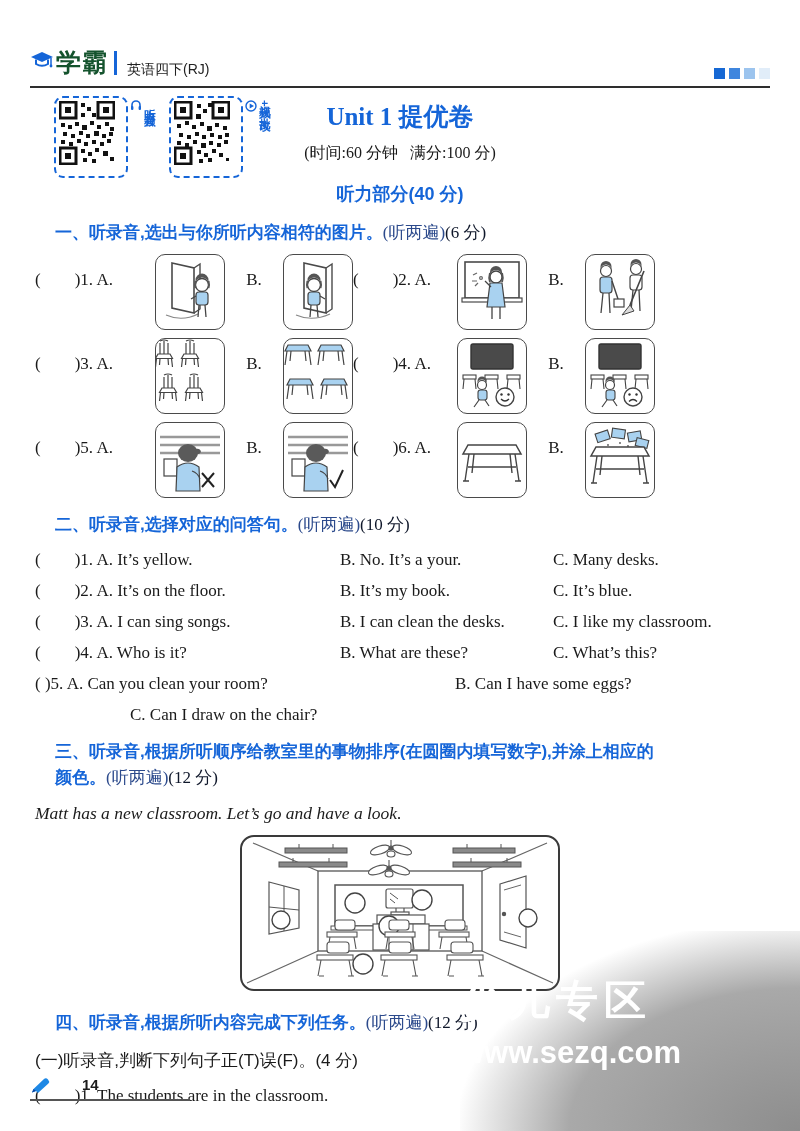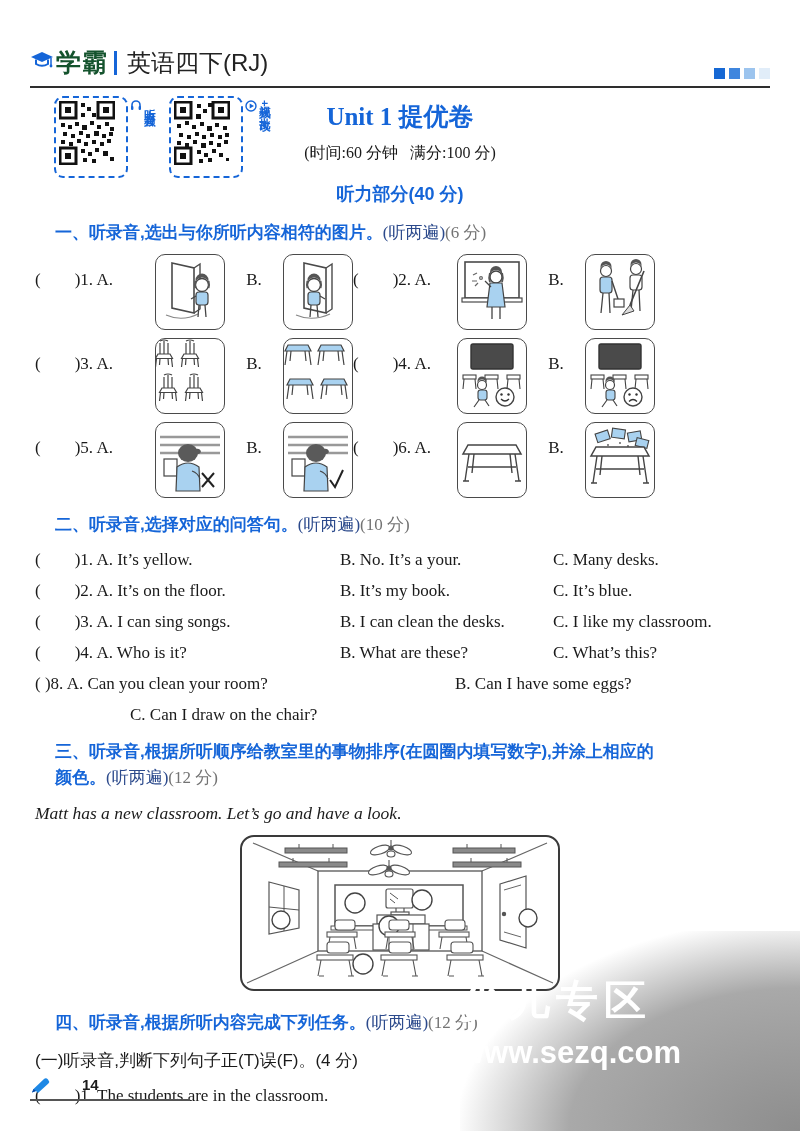--- a/index.html
+++ b/index.html
@@ -5,21 +5,21 @@
   html,body{margin:0;padding:0;background:#fff;}
   .page{position:relative;width:800px;height:1131px;background:#fff;overflow:hidden;
         font-family:"Liberation Serif","DejaVu Serif",serif;color:#1a1a1a;}
   
   .hdr{margin:46px 30px 0 30px;display:flex;align-items:flex-end;
        border-bottom:2px solid #2e2e2e;padding-bottom:7px;}
   .brand{display:flex;align-items:center;font-family:"Liberation Sans","DejaVu Sans",sans-serif;}
   .brand .cap{margin-right:2px;}
   .brand .name{font-size:25px;font-weight:bold;color:#14532d;letter-spacing:1px;}
   .brand .bar{display:inline-block;width:3px;height:24px;background:#1565d8;margin:0 10px 0 6px;}
-  .subject{font-size:24px;font-family:"Liberation Sans","DejaVu Sans",sans-serif;color:#222;}
+  .subject{font-size:14px;font-family:"Liberation Sans","DejaVu Sans",sans-serif;color:#222;}
   .signal{margin-left:auto;display:flex;gap:4px;align-items:center;}
   .signal i{display:block;width:11px;height:11px;}
   
   .qrwrap{position:absolute;left:54px;top:96px;display:flex;gap:12px;}
   .qr{display:flex;align-items:flex-start;}
   .qrbox{width:64px;height:72px;border:2px dashed #1565d8;border-radius:9px;padding:3px;background:#fff;}
   .qrlabel{writing-mode:vertical-rl;font-size:11.5px;font-weight:bold;color:#1565d8;
            font-family:"Liberation Sans","DejaVu Sans",sans-serif;margin-left:2px;letter-spacing:2px;
            display:flex;flex-direction:column;align-items:center;}
   .qrlabel svg{margin-top:3px;}
@@ -28,21 +28,21 @@
   .title{font-size:25px;font-weight:bold;color:#1565d8;
          font-family:Liberation Serif, serif;}
   .subtitle{margin-top:10px;font-size:16px;white-space:pre;}
   .parthdr{margin-top:18px;text-align:center;font-size:18px;font-weight:bold;color:#1565d8;
            font-family:"Liberation Sans","DejaVu Sans",sans-serif;}
   
   .sech{margin:14px 30px 0 55px;font-size:17px;line-height:1.55;
         font-family:"Liberation Sans","DejaVu Sans",sans-serif;}
   .sech .blue{color:#1565d8;font-weight:bold;}
   .sech .sfx1{color:#2c4a8c;font-weight:normal;font-family:"Liberation Serif",serif;}
-  .sech .sfx2{color:#737373;font-weight:normal;font-family:"Liberation Serif",serif;}
+  .sech .sfx2{color:#0f172a;font-weight:normal;font-family:"Liberation Serif",serif;}
   
   .s1row{margin:8px 0 0 35px;display:flex;align-items:flex-start;}
   .s1lbl{white-space:pre;font-size:17px;padding-top:16px;}
   .s1lbl.first{width:120px;}
   .s1lbl.second{width:104px;}
   .s1b{width:58px;text-align:center;font-size:17px;padding-top:16px;}
   .imgbox{width:68px;height:74px;border:1.6px solid #4a4a4a;border-radius:10px;background:#fff;
           flex:0 0 auto;}
   .imgbox svg{display:block;}
   
@@ -427,21 +427,21 @@
         <span>(        )3. A. I can sing songs.</span>
         <span>B. I can clean the desks.</span>
         <span>C. I like my classroom.</span>
       </div>
     <div class="s2row">
         <span>(        )4. A. Who is it?</span>
         <span>B. What are these?</span>
         <span>C. What’s this?</span>
       </div>
     <div class="s2row5">
-        <span>(        )8. A. Can you clean your room?</span>
+        <span>(        )5. A. Can you clean your room?</span>
         <span>B. Can I have some eggs?</span>
       </div>
     <div class="s2rowC">C. Can I draw on the chair?</div>
   </div>
 
   <div class="sech">
     <span class="blue">三、听录音,根据所听顺序给教室里的事物排序(在圆圈内填写数字),并涂上相应的</span><br>
     <span class="blue">颜色。</span><span class="sfx1">(听两遍)</span><span class="sfx2">(12 分)</span>
   </div>
   <div class="sentence">Matt has a new classroom. Let’s go and have a look.</div>

